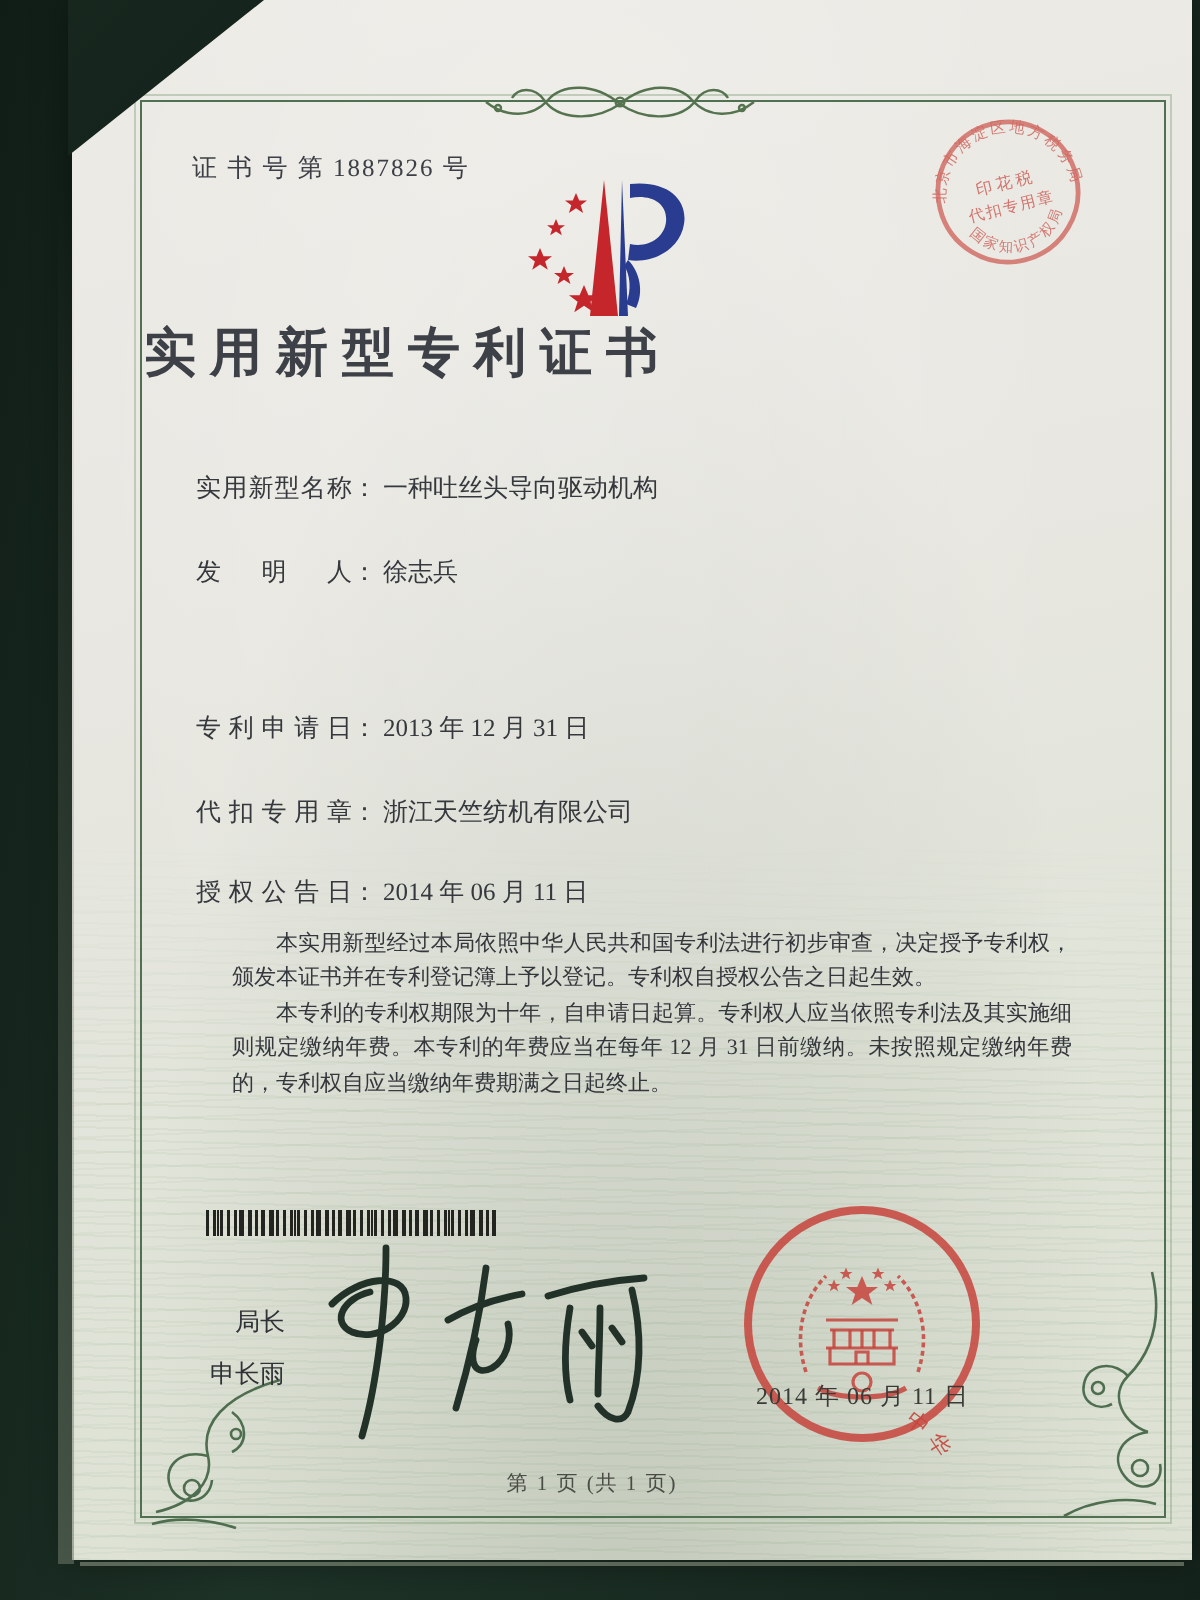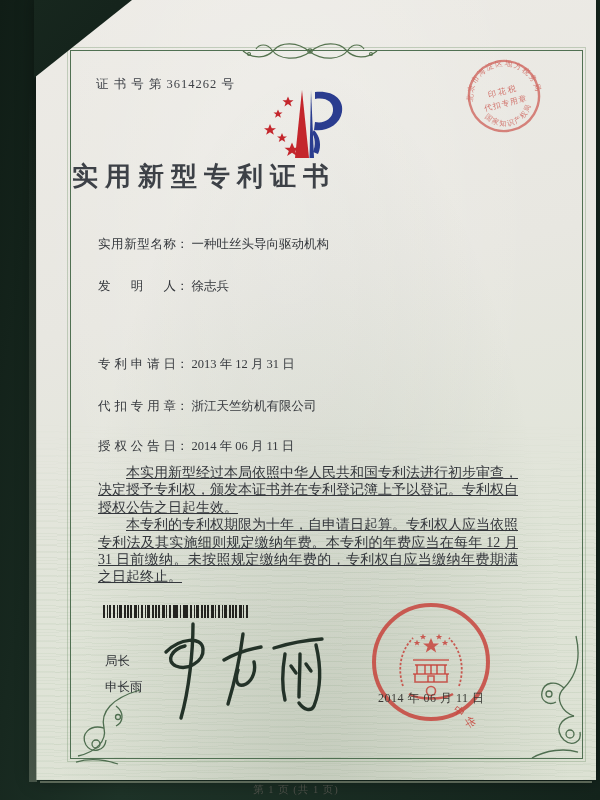--- a/index.html
+++ b/index.html
@@ -27,34 +27,34 @@
     border:1.4px solid #507052;outline:1px solid rgba(130,160,125,.42);outline-offset:2px;}
   .orn{position:absolute;z-index:4;color:#4f6e50;}
   .content{position:absolute;inset:0;z-index:5;color:#34373c;}
   .cert-no{position:absolute;left:60px;top:80px;font-size:12.5px;letter-spacing:1px;color:#3c3f45;}
   .logo{position:absolute;left:226px;top:92px;width:84px;height:72px;}
   .title{position:absolute;left:36px;right:16px;top:163px;
     font-size:26px;font-weight:600;letter-spacing:7px;color:#3d4147;}
   .frow{position:absolute;left:62px;font-size:12.5px;color:#35383d;white-space:nowrap;}
   .flabel{display:inline-block;width:78px;text-align:justify;text-align-last:justify;}
   .fvalue{margin-left:3px;}
-  .bodytext{position:absolute;left:62px;top:468px;width:420px;font-size:14px;
-    line-height:17.4px;text-align:justify;color:#34373c;text-decoration:underline;}
+  .bodytext{position:absolute;left:80px;top:468px;width:420px;font-size:11px;
+    line-height:17.4px;text-align:justify;color:#34373c;}
   .bodytext p{margin:0;text-indent:2em;}
   .barcode{position:absolute;left:67px;top:609px;width:146px;height:13px;
     background:repeating-linear-gradient(90deg,#23231f 0 1.5px,transparent 1.5px 3.5px),
                repeating-linear-gradient(90deg,#23231f 0 1px,transparent 1px 5.5px);}
-  .officer{position:absolute;left:69px;top:652px;font-size:12.5px;line-height:26px;color:#2f3236;}
+  .officer{position:absolute;left:69px;top:652px;font-size:12.5px;line-height:26px;color:#2f3236;text-align:right;}
   .signature{position:absolute;left:112px;top:616px;width:185px;height:115px;}
   .seal-main{position:absolute;left:329px;top:600px;width:132px;height:132px;
     mix-blend-mode:multiply;opacity:.9;}
   .seal-date{position:absolute;left:342px;top:694px;font-size:12px;letter-spacing:.5px;
     color:#3a3a36;z-index:7;white-space:nowrap;}
   .footer{position:absolute;left:150px;top:739px;width:220px;text-align:center;
-    font-size:10.5px;color:#4a4d46;letter-spacing:1px;margin-top:48px;}
+    font-size:10.5px;color:#4a4d46;letter-spacing:1px;}
   .seal-tax{position:absolute;left:422px;top:54px;width:92px;height:92px;
     transform:rotate(-14deg);mix-blend-mode:multiply;opacity:.8;}
   svg{display:block;}
 </style>
 </head>
 <body>
 
 <div class="page">
   <div class="guilloche"></div>
 
@@ -89,21 +89,21 @@
       <path d="M52,84 C38,86 32,98 42,108 C50,115 60,110 58,100"></path>
       <path d="M42,56 C34,48 22,50 20,60 C18,69 27,74 34,70"></path>
       <circle cx="48" cy="102" r="4"></circle>
         <circle cx="27" cy="62" r="3"></circle>
       <path d="M10,126 C24,118 42,116 56,120"></path>
     </g>
   </svg>
 
   <div class="content">
 
-    <div class="cert-no">证 书 号 第 3614262 号</div>
+    <div class="cert-no">证 书 号 第 1887826 号</div>
 
     <svg class="logo" viewBox="0 0 84 72">
       <path d="M40,2 L47,70 L33,70 Z" fill="#c4262c"></path>
       <path d="M49,2 L52,70 L47.5,70 Z" fill="#2a3c8f"></path>
       <path d="M53,4 C72,2 82,12 80,24 C78,37 64,44 52,42 L53,34 C62,36 70,31 71,23 C72,14 64,9 53,11 Z" fill="#2a3c8f"></path>
       <path d="M52,42 C58,48 60,58 56,66 L51,64 C54,57 53,49 50,45 Z" fill="#2a3c8f"></path>
       <g fill="#c4262c">
         <path transform="translate(26,14) scale(0.55)" d="M0,-10 L2.94,-3.09 10,-3.09 4.26,1.18 6.47,8.09 0,3.82 -6.47,8.09 -4.26,1.18 -10,-3.09 -2.94,-3.09 Z"></path>
         <path transform="translate(16,26) scale(0.45)" d="M0,-10 L2.94,-3.09 10,-3.09 4.26,1.18 6.47,8.09 0,3.82 -6.47,8.09 -4.26,1.18 -10,-3.09 -2.94,-3.09 Z"></path>
         <path transform="translate(8,42) scale(0.6)" d="M0,-10 L2.94,-3.09 10,-3.09 4.26,1.18 6.47,8.09 0,3.82 -6.47,8.09 -4.26,1.18 -10,-3.09 -2.94,-3.09 Z"></path>

